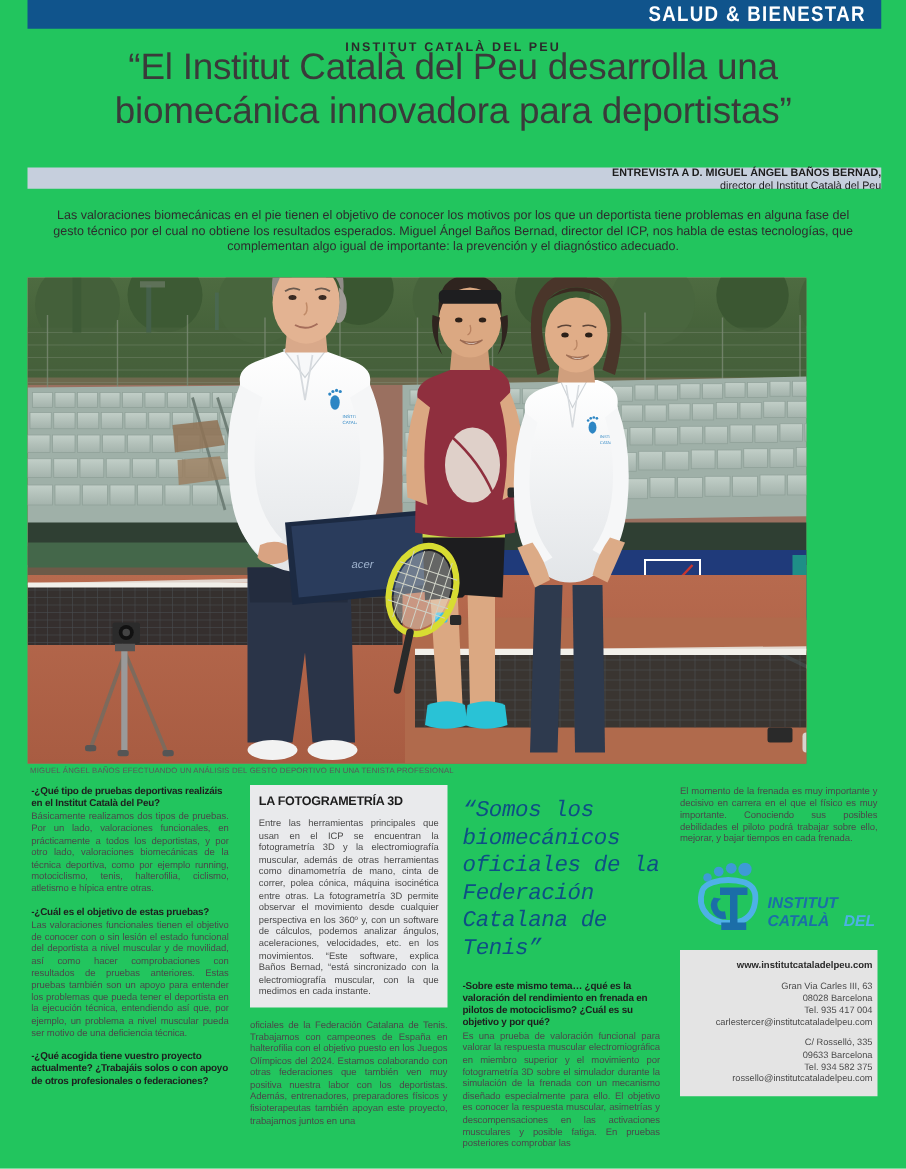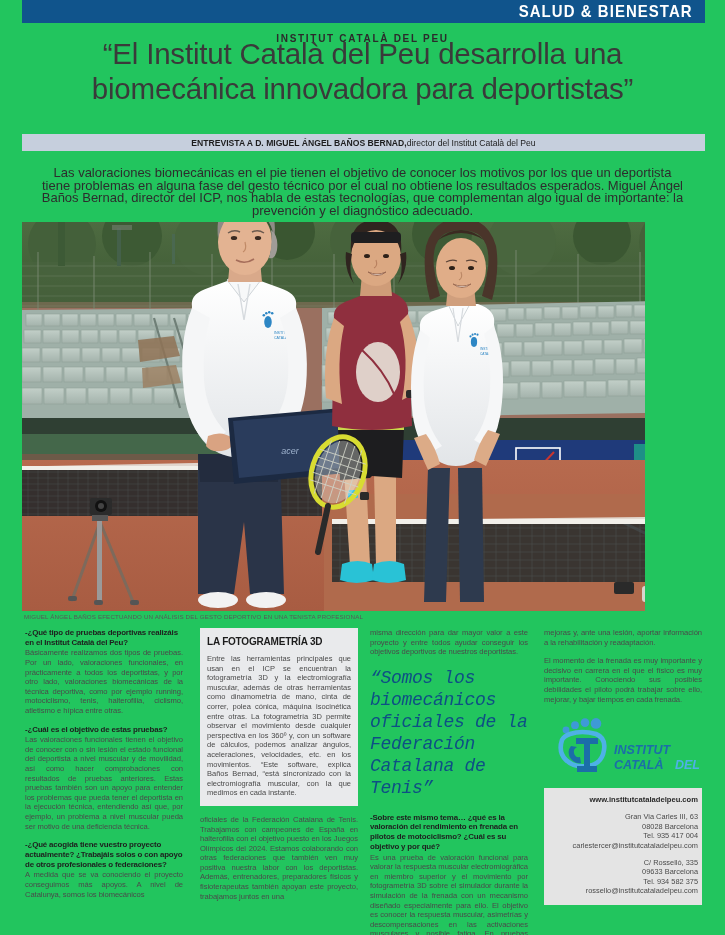--- a/index.html
+++ b/index.html
@@ -49,32 +49,33 @@
   }
 
   
   .bylinebar {
     position: absolute; left: 22px; top: 134px; width: 683px; height: 17px;
     background: #c5ceдd;
     background: #c6cfdd;
   }
   .byline-text {
     position: absolute; left: 0; top: 0; width: 683px; height: 17px;
-    display: flex; align-items: center; justify-content: center;
+    display: flex; align-items: flex-end; justify-content: center;
     font-size: 8.6px; color: #1d1d1d;
     white-space: nowrap;
+    flex-direction: column;
   }
   .byline-text b { font-weight: bold; }
   .byline-text span.reg { font-weight: normal; }
 
   
   .intro {
     position: absolute; left: 40px; top: 167px; width: 645px;
     text-align: center;
-    font-size: 13px; line-height: 12.6px; color: #2d2d2d;
+    font-size: 10px; line-height: 12.6px; color: #2d2d2d;
   }
 
   
   .photo {
     position: absolute; left: 22px; top: 222px; width: 623px; height: 389px;
     overflow: hidden; background: #9a7060;
   }
   .photo svg { display:block; }
 
   .caption {
@@ -638,40 +639,37 @@
   <div class="caption">MIGUEL ÁNGEL BAÑOS EFECTUANDO UN ANÁLISIS DEL GESTO DEPORTIVO EN UNA TENISTA PROFESIONAL</div>
 
   <div class="cols">
 
     <div class="col col1">
       <div class="qheading">-¿Qué tipo de pruebas deportivas realizáis en el Institut Català del Peu?</div>
       <div class="body">Básicamente realizamos dos tipos de pruebas. Por un lado, valoraciones funcionales, en prácticamente a todos los deportistas, y por otro lado, valoraciones biomecánicas de la técnica deportiva, como por ejemplo running, motociclismo, tenis, halterofilia, ciclismo, atletismo e hípica entre otras.</div>
       <div class="qheading">-¿Cuál es el objetivo de estas pruebas?</div>
       <div class="body">Las valoraciones funcionales tienen el objetivo de conocer con o sin lesión el estado funcional del deportista a nivel muscular y de movilidad, así como hacer comprobaciones con resultados de pruebas anteriores. Estas pruebas también son un apoyo para entender los problemas que pueda tener el deportista en la ejecución técnica, entendiendo así que, por ejemplo, un problema a nivel muscular pueda ser motivo de una deficiencia técnica.</div>
       <div class="qheading">-¿Qué acogida tiene vuestro proyecto actualmente? ¿Trabajáis solos o con apoyo de otros profesionales o federaciones?</div>
-      <div class="body tight">A medida que se va conociendo el proyecto conseguimos más apoyos. A nivel de Catalunya, somos los biomecánicos</div>
     </div>
 
     <div class="col col2">
       <div class="graybox">
         <h3>LA FOTOGRAMETRÍA 3D</h3>
         <p>Entre las herramientas principales que usan en el ICP se encuentran la fotogrametría 3D y la electromiografía muscular, además de otras herramientas como dinamometría de mano, cinta de correr, polea cónica, máquina isocinética entre otras. La fotogrametría 3D permite observar el movimiento desde cualquier perspectiva en los 360º y, con un software de cálculos, podemos analizar ángulos, aceleraciones, velocidades, etc. en los movimientos. “Este software, explica Baños Bernad, “está sincronizado con la electromiografía muscular, con la que medimos en cada instante.</p>
       </div>
       <div class="body tight">oficiales de la Federación Catalana de Tenis. Trabajamos con campeones de España en halterofilia con el objetivo puesto en los Juegos Olímpicos del 2024. Estamos colaborando con otras federaciones que también ven muy positiva nuestra labor con los deportistas. Además, entrenadores, preparadores físicos y fisioterapeutas también apoyan este proyecto, trabajamos juntos en una</div>
     </div>
 
     <div class="col col3">
-      <div class="body">misma dirección para dar mayor valor a este proyecto y entre todos ayudar conseguir los objetivos deportivos de nuestros deportistas.</div>
       <div class="pullquote">“Somos los biomecánicos oficiales de la Federación Catalana de Tenis”</div>
       <div class="qheading">-Sobre este mismo tema… ¿qué es la valoración del rendimiento en frenada en pilotos de motociclismo? ¿Cuál es su objetivo y por qué?</div>
       <div class="body tight">Es una prueba de valoración funcional para valorar la respuesta muscular electromiográfica en miembro superior y el movimiento por fotogrametría 3D sobre el simulador durante la simulación de la frenada con un mecanismo diseñado especialmente para ello. El objetivo es conocer la respuesta muscular, asimetrías y descompensaciones en las activaciones musculares y posible fatiga. En pruebas posteriores comprobar las</div>
     </div>
 
     <div class="col col4">
-      <div class="body">mejoras y, ante una lesión, aportar información a la rehabilitación y readaptación.</div>
       <div class="body">El momento de la frenada es muy importante y decisivo en carrera en el que el físico es muy importante. Conociendo sus posibles debilidades el piloto podrá trabajar sobre ello, mejorar, y bajar tiempos en cada frenada.</div>
 
       <div class="logo-wrap">
         <svg width="152" height="60" viewBox="0 0 152 60" xmlns="http://www.w3.org/2000/svg">
 
           <circle cx="14" cy="12" r="3.4" fill="#3e9ad6"></circle>
           <circle cx="23" cy="7.2" r="3.9" fill="#3e9ad6"></circle>
           <circle cx="33" cy="4.6" r="4.3" fill="#3e9ad6"></circle>
           <circle cx="44" cy="5.4" r="5.3" fill="#3e9ad6"></circle>
 

